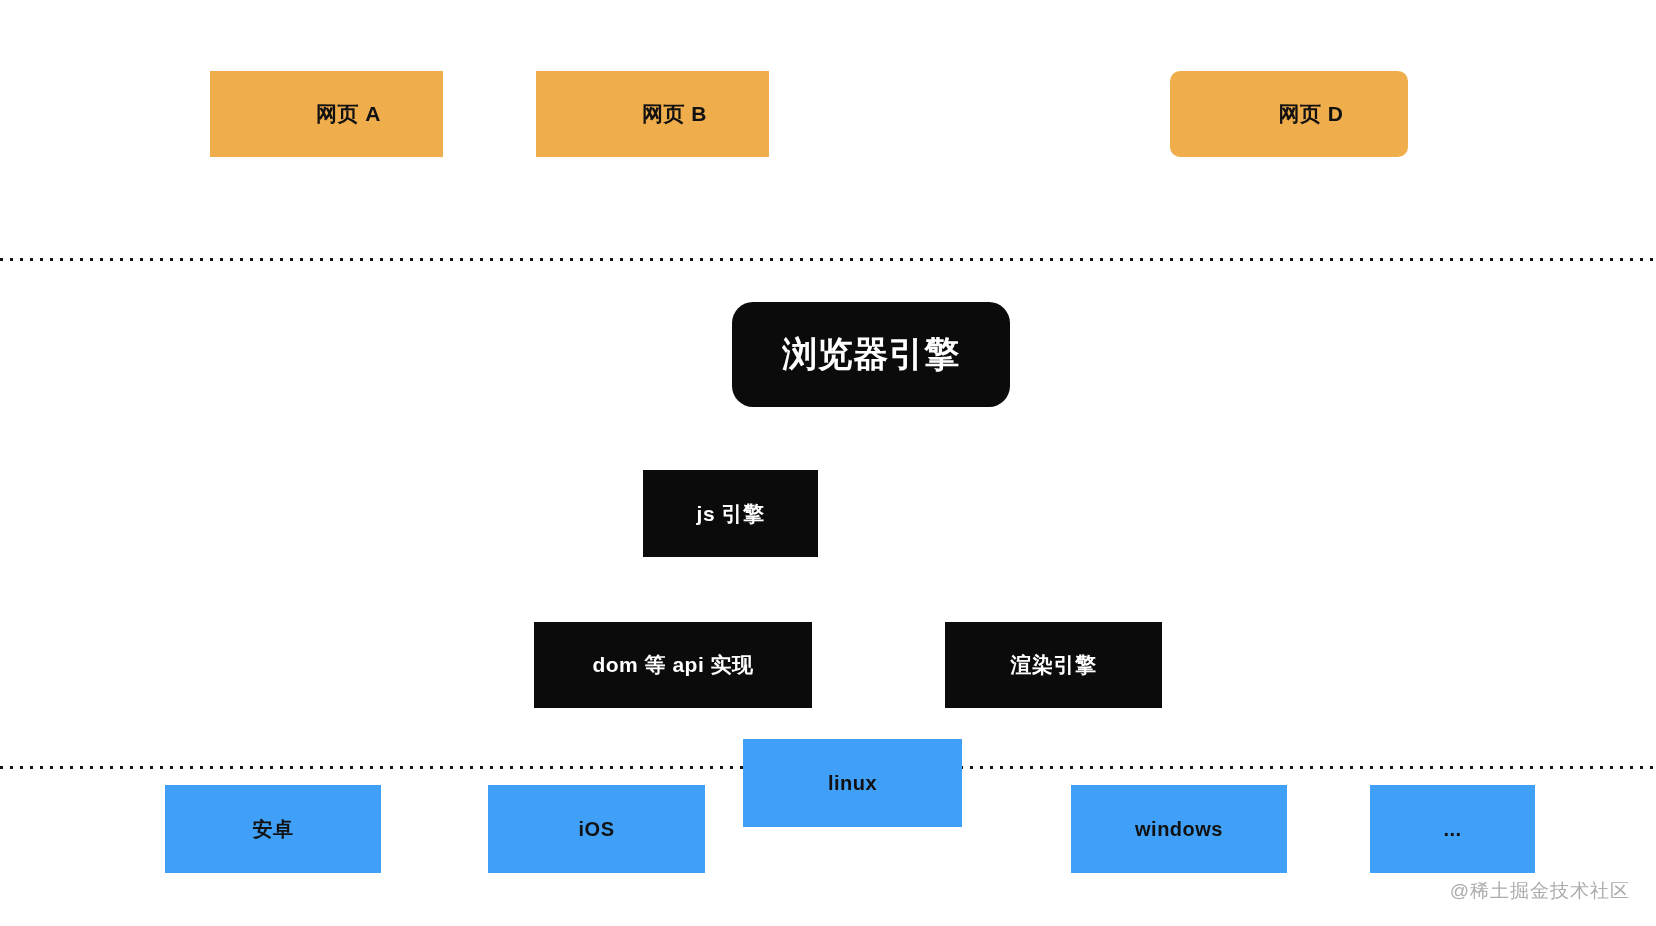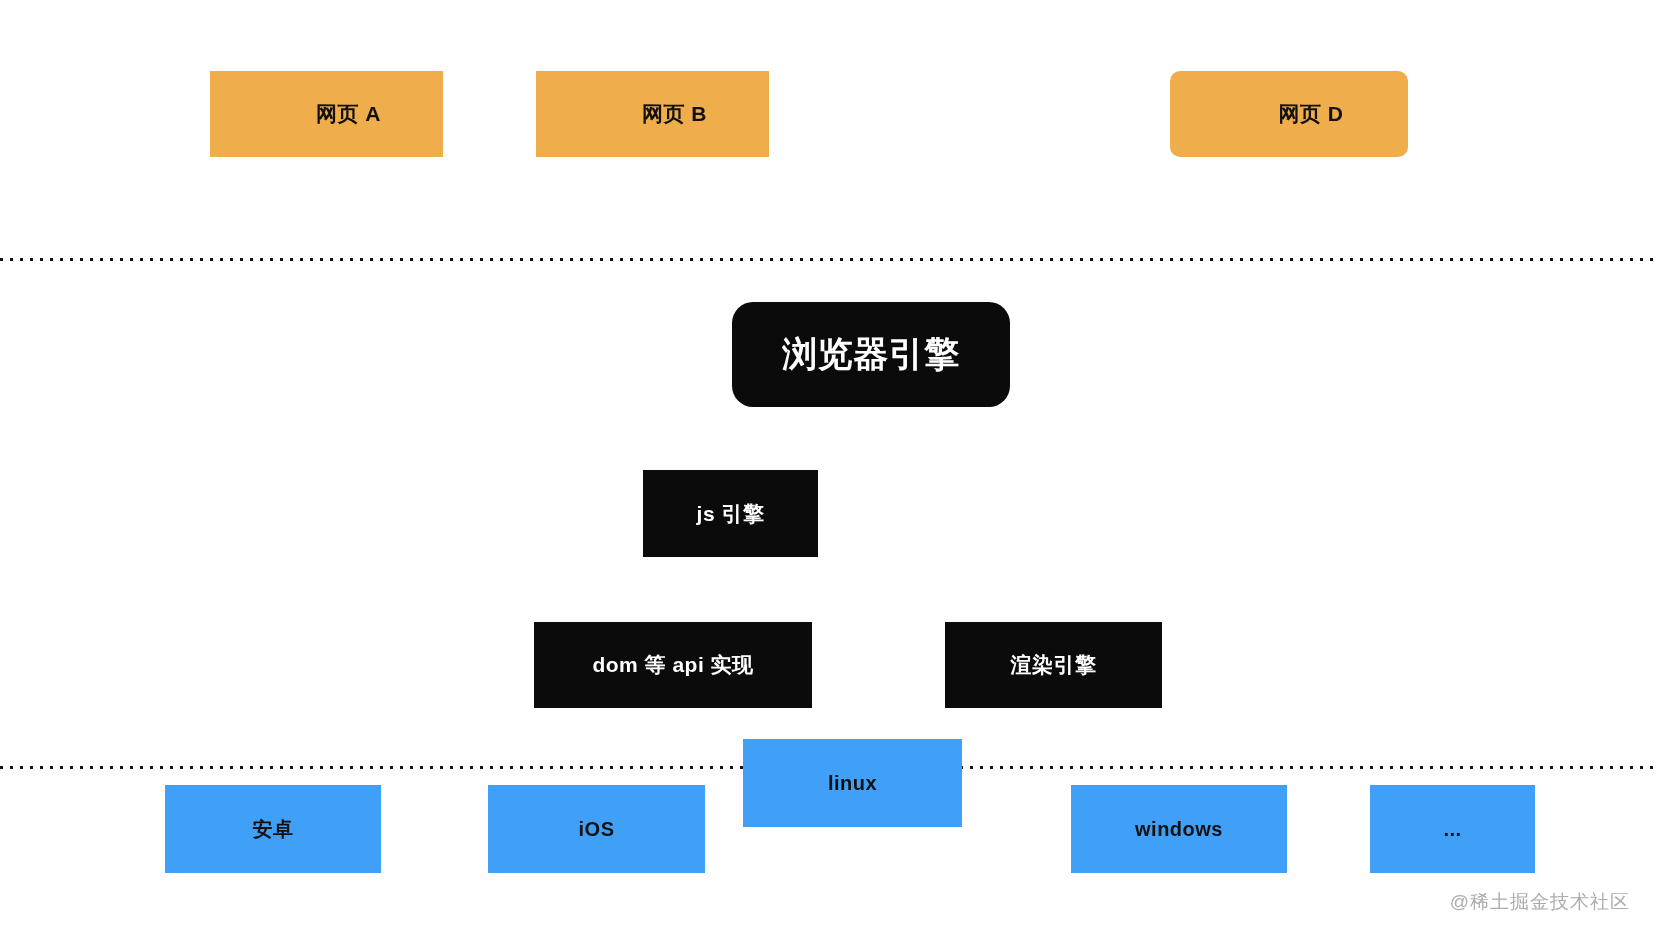--- a/index.html
+++ b/index.html
@@ -48,21 +48,20 @@
       var(--separator-dots, #141414) 0 3px,
       transparent 3px 10px);
   }
   .watermark {
     position: absolute;
     right: 26px; top: 878px;
     color: var(--watermark-text, #acacac);
     font-size: 19px;
     font-weight: 400;
     letter-spacing: 1px;
-    margin-top: 11px;
   }
 </style>
 </head>
 <body>
 
 <div class="canvas">
 
   <div class="box webpage" style="left:210px; top:71px; width:189px; height:86px;">网页 A</div>
   <div class="box webpage" style="left:536px; top:71px; width:189px; height:86px;">网页 B</div>
   <div class="box webpage" style="left:1170px; top:71px; width:194px; height:86px;border-radius:10px;">网页 D</div>

